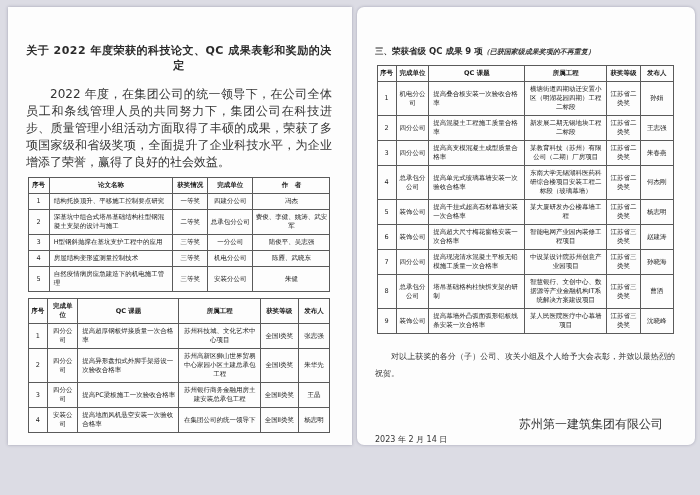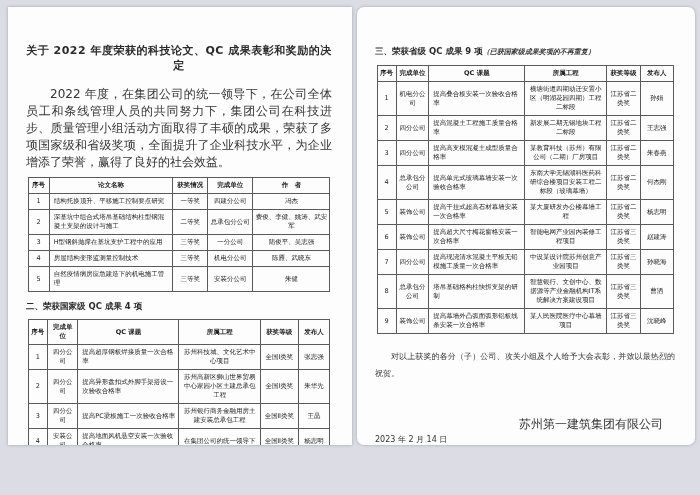--- a/index.html
+++ b/index.html
@@ -119,21 +119,20 @@
           <tr>
             <td>5</td>
             <td class="cell-left">自然疫情病房应急建造下的机电施工管理</td>
             <td>三等奖</td>
             <td>安装分公司</td>
             <td>朱健</td>
           </tr>
         </tbody>
       </table>
 
-    <div class="sec-head">二、荣获国家级 QC 成果 4 项</div>
 
     <table class="doc-table">
       <colgroup>
         <col style="width:6.5%">
           <col style="width:10%">
           <col style="width:33.5%">
           <col style="width:27%">
           <col style="width:12.5%">
           <col style="width:10.5%">
       </colgroup>

